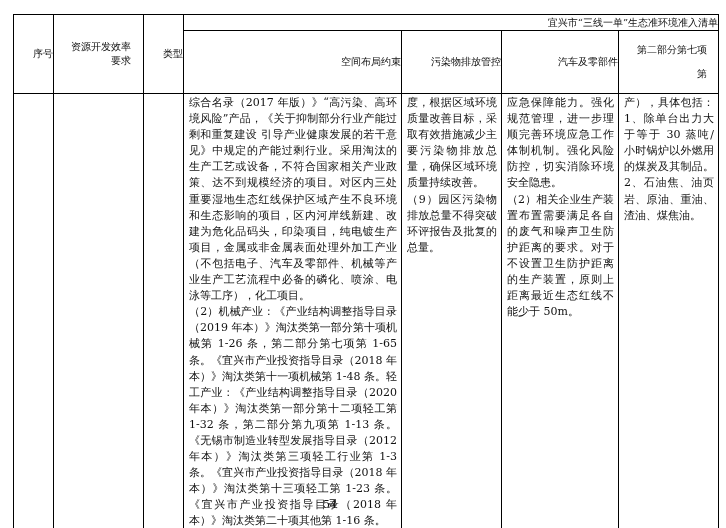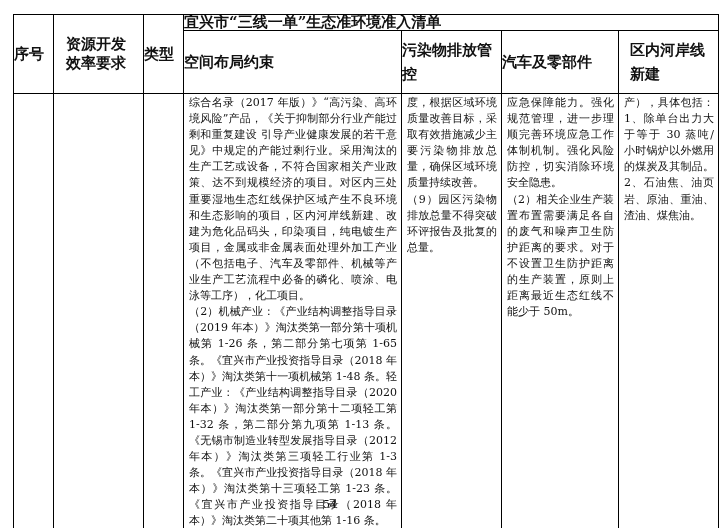--- a/index.html
+++ b/index.html
@@ -19,23 +19,23 @@
     width: 705px;
     border-collapse: collapse;
     table-layout: fixed;
   }
   .clearance-table th, .clearance-table td {
     border: 1px solid #000000;
     padding: 0;
     overflow: hidden;
   }
   .clearance-table th {
-    font-weight: bold;
-    font-size: 15px;
-    text-align: left;
+    font-weight: normal;
+    font-size: 10px;
+    text-align: right;
     vertical-align: middle;
   }
   th.title-cell { height: 15px; line-height: 15px; }
   tr.hdr2 th { height: 62px; line-height: 24px; }
   th.h-unit   { padding: 0 12px; }
   th.h-resource { padding: 0 11px; }
   td.body-cell {
     height: 402px;
     vertical-align: top;
     font-weight: normal;
@@ -77,21 +77,21 @@
         <tr class="hdr1">
       <th rowspan="2" class="h-index">序号</th>
       <th rowspan="2" class="h-unit">资源开发效率要求</th>
       <th rowspan="2" class="h-type">类型</th>
       <th colspan="4" class="title-cell">宜兴市“三线一单”生态准环境准入清单</th>
     </tr>
     <tr class="hdr2">
       <th class="h-spatial">空间布局约束</th>
       <th class="h-pollutant">污染物排放管控</th>
       <th class="h-risk">汽车及零部件</th>
-      <th class="h-resource">区内河岸线新建</th>
+      <th class="h-resource">第二部分第七项第</th>
     </tr>
     <tr class="body-row">
       <td class="body-cell"></td>
       <td class="body-cell"></td>
       <td class="body-cell"></td>
       <td class="body-cell">
         <p>综合名录（2017 年版）》“高污染、高环境风险”产品，《关于抑制部分行业产能过剩和重复建设 引导产业健康发展的若干意见》中规定的产能过剩行业。采用淘汰的生产工艺或设备，不符合国家相关产业政策、达不到规模经济的项目。对区内三处重要湿地生态红线保护区域产生不良环境和生态影响的项目，区内河岸线新建、改建为危化品码头，印染项目，纯电镀生产项目，金属或非金属表面处理外加工产业（不包括电子、汽车及零部件、机械等产业生产工艺流程中必备的磷化、喷涂、电泳等工序），化工项目。</p>
         <p>（2）机械产业：《产业结构调整指导目录（2019 年本）》淘汰类第一部分第十项机械第 1-26 条，第二部分第七项第 1-65 条。《宜兴市产业投资指导目录（2018 年本）》淘汰类第十一项机械第 1-48 条。轻工产业：《产业结构调整指导目录（2020 年本）》淘汰类第一部分第十二项轻工第 1-32 条，第二部分第九项第 1-13 条。《无锡市制造业转型发展指导目录（2012 年本）》淘汰类第三项轻工行业第 1-3 条。《宜兴市产业投资指导目录（2018 年本）》淘汰类第十三项轻工第 1-23 条。《宜兴市产业投资指导目录（2018 年本）》淘汰类第二十项其他第 1-16 条。</p>
       </td>
       <td class="body-cell">

